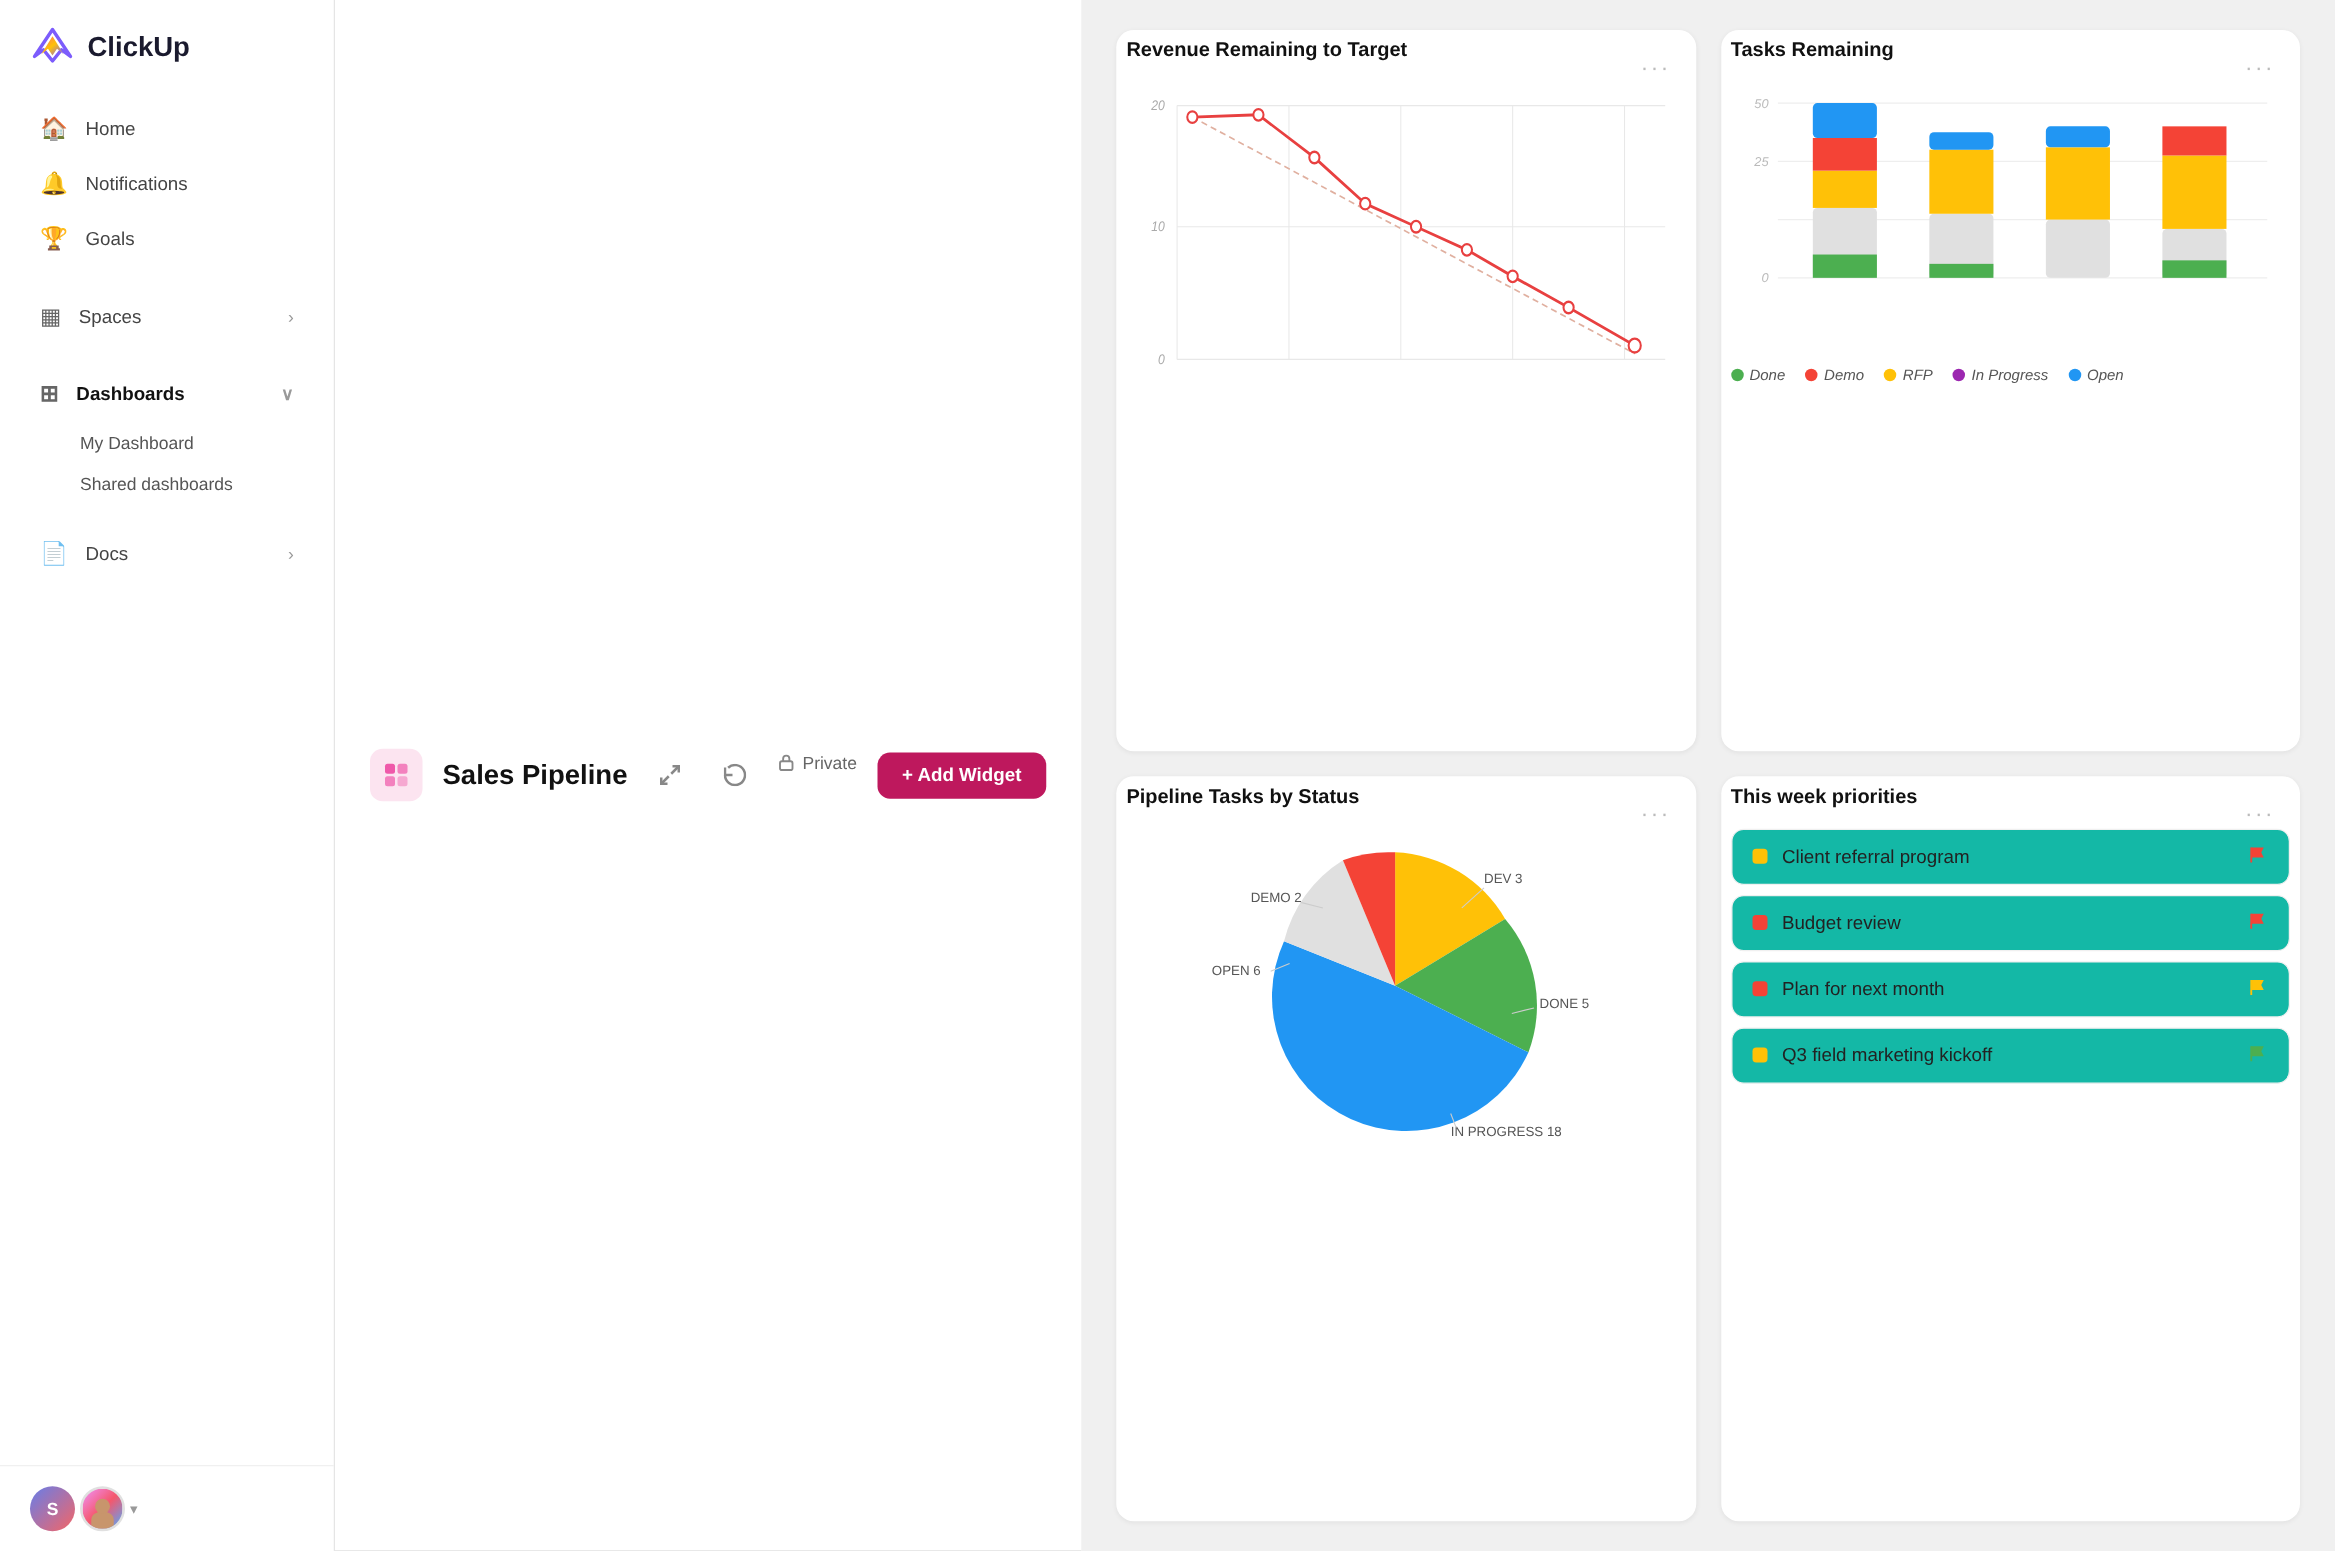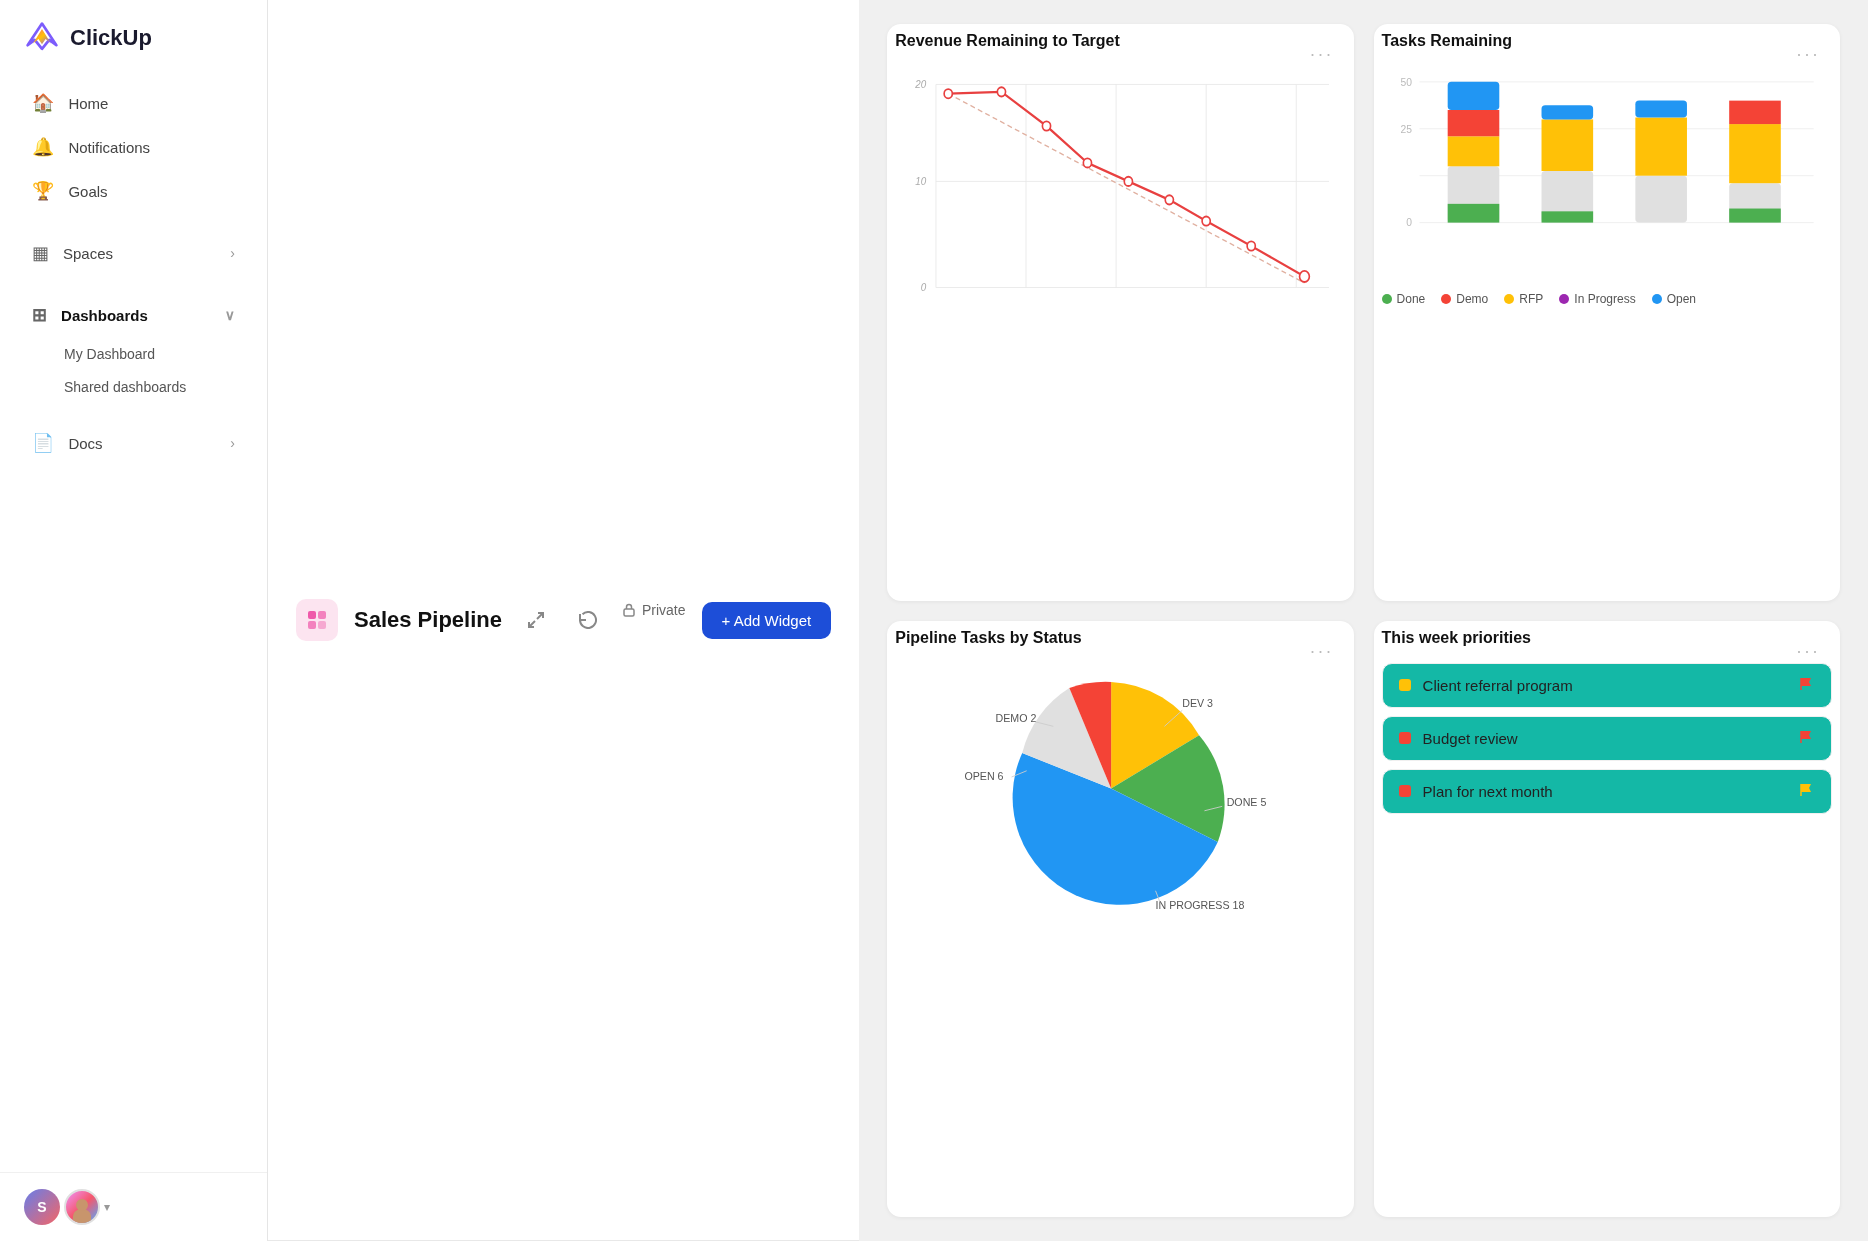--- a/index.html
+++ b/index.html
@@ -165,27 +165,27 @@
       border-radius: 6px;
     }
     .private-badge {
       display: flex;
       align-items: center;
       gap: 6px;
       color: #666;
       font-size: 14px;
     }
     .add-widget-btn {
-      background: #1d4ed8;
+      background: #be185d;
       color: #fff;
       border: none;
       border-radius: 10px;
       padding: 10px 20px;
       font-size: 15px;
-      font-weight: 400;
+      font-weight: 700;
       cursor: pointer;
     }
 
     
     .dashboard {
       flex: 1;
       overflow-y: auto;
       padding: 24px 28px;
       display: grid;
       grid-template-columns: 1fr 1fr;
@@ -212,21 +212,21 @@
       font-size: 18px;
       cursor: pointer;
       letter-spacing: 2px;
     }
 
     
     .chart-container { position: relative; height: 240px; font-style: italic; }
     .chart-svg { width: 100%; height: 100%; }
 
     
-    .bar-chart-container { height: 240px; position: relative; }
+    .bar-chart-container { height: 240px; position: relative; font-style: italic; }
     .bar-legend {
       display: flex;
       gap: 16px;
       margin-top: 12px;
       flex-wrap: wrap;
       font-size: 12px;
       color: #555;
     }
     .legend-item {
       display: flex;
@@ -547,18 +547,28 @@
           <div class="priority-dot" style="background:#f44336"></div>
           <span class="priority-text">Plan for next month</span>
           <span class="priority-flag">
             <svg width="16" height="16" viewBox="0 0 16 16" fill="#ffc107">
                 <path d="M2 2h10l-2 4 2 4H2V2z"></path>
                 <line x1="2" y1="2" x2="2" y2="14" stroke="#ffc107" stroke-width="1.5"></line>
               </svg>
           </span>
         </div>
 
+        <div class="priority-item">
+          <div class="priority-dot" style="background:#ffc107"></div>
+          <span class="priority-text">Q3 field marketing kickoff</span>
+          <span class="priority-flag">
+            <svg width="16" height="16" viewBox="0 0 16 16" fill="#4caf50">
+                <path d="M2 2h10l-2 4 2 4H2V2z"></path>
+                <line x1="2" y1="2" x2="2" y2="14" stroke="#4caf50" stroke-width="1.5"></line>
+              </svg>
+          </span>
+        </div>
 
       </div>
     </div>
 
   </div>
 </div>
 
 </body></html>

